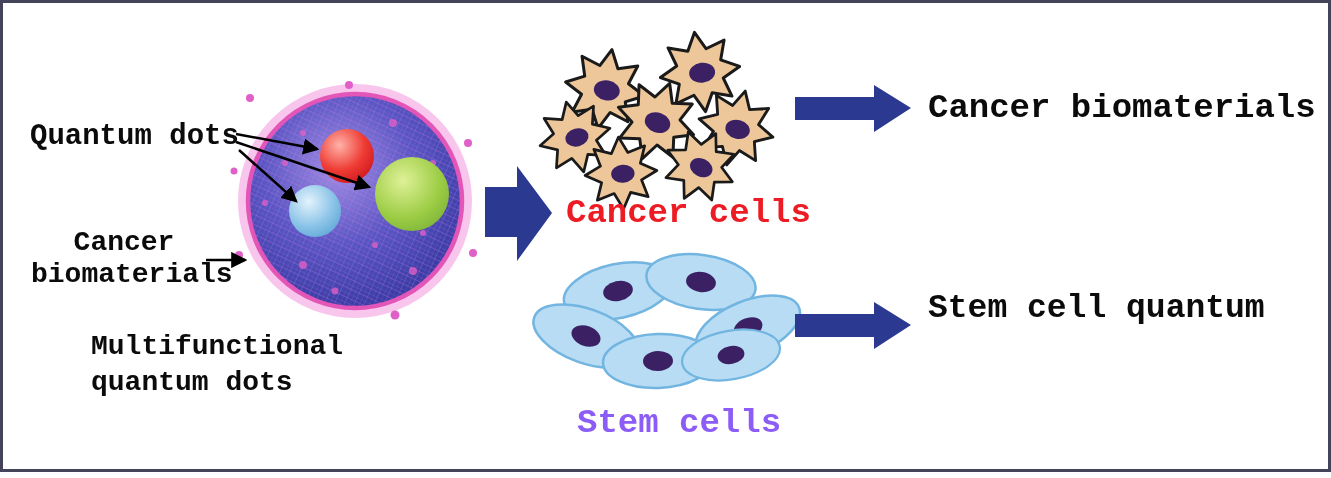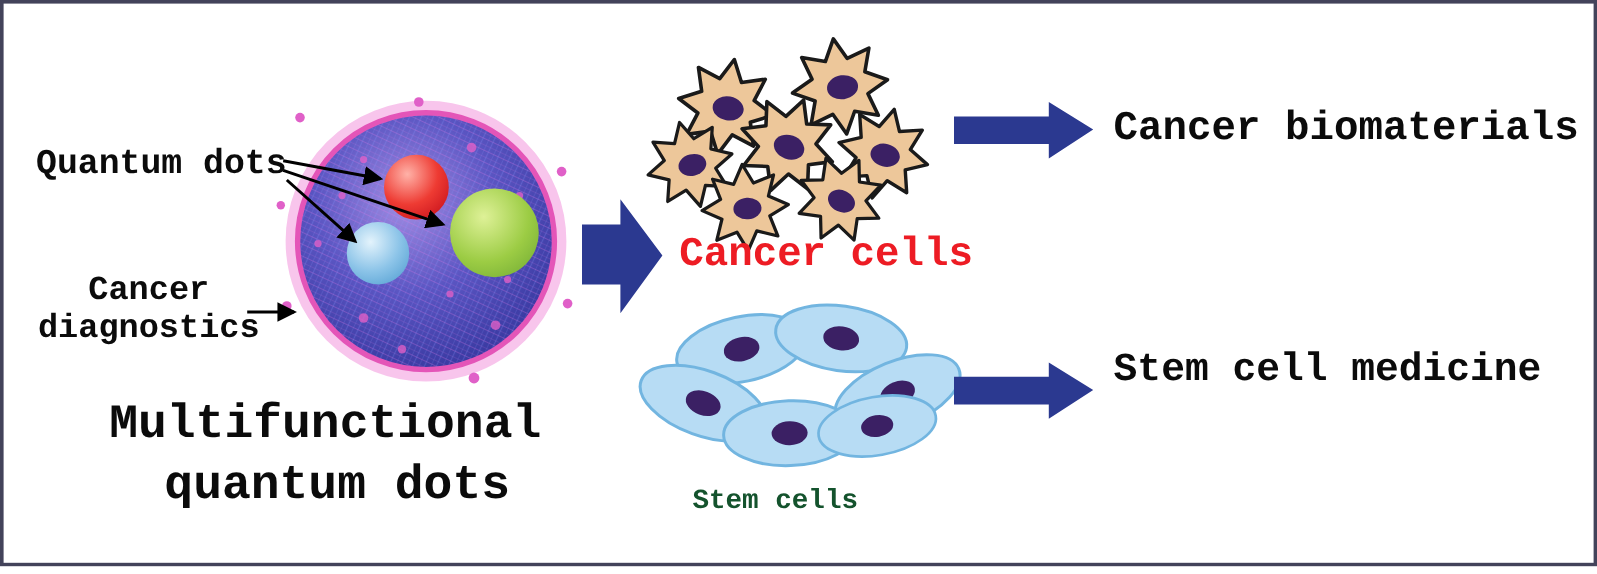--- a/index.html
+++ b/index.html
@@ -14,23 +14,23 @@
   }
   .art{position:absolute;left:0;top:0;width:1331px;height:478px;}
   .lbl{
     position:absolute;
     font-weight:bold;
     color:#0b0b0b;
     white-space:nowrap;
   }
   .lbl.quantum{left:27px;top:117px;font-size:29px;}
   .lbl.capsule{left:28px;top:224px;width:186px;text-align:center;font-size:28px;line-height:1.16;}
-  .lbl.multi{left:88px;top:326px;width:334px;text-align:right;font-size:40px;line-height:1.28;}
+  .lbl.multi{left:88px;top:326px;width:334px;text-align:left;font-size:28px;line-height:1.28;}
   .lbl.cancer{left:563px;top:191px;font-size:34px;color:#ed1c24;text-align:right;}
-  .lbl.stem{left:574px;top:401px;font-size:23px;color:#14532d;}
+  .lbl.stem{left:574px;top:401px;font-size:34px;color:#8b5cf6;}
   .lbl.diag{left:925px;top:86px;font-size:34px;}
   .lbl.therapy{left:925px;top:280px;font-size:33px;line-height:1.58;}
 </style>
 </head>
 <body>
 
 <div class="frame">
 
   <svg class="art" viewBox="0 0 1331 478" xmlns="http://www.w3.org/2000/svg">
     <defs>
@@ -134,31 +134,31 @@
     </g>
 
     <polygon points="792,94 871,94 871,82 908,105 871,129 871,117 792,117" fill="#2b3990"></polygon>
     <polygon points="792,311 871,311 871,299 908,322 871,346 871,334 792,334" fill="#2b3990"></polygon>
   </svg>
 
   <div class="lbl quantum">Quantum dots</div>
 
   <div class="lbl capsule">
     <div>Cancer</div>
-    <div>diagnostics</div>
+    <div>biomaterials</div>
   </div>
 
   <div class="lbl multi">
     <div>Multifunctional</div>
     <div>quantum dots</div>
   </div>
 
   <div class="lbl cancer">Cancer cells</div>
 
   <div class="lbl stem">Stem cells</div>
 
   <div class="lbl diag">Cancer biomaterials</div>
 
   <div class="lbl therapy">
-    <div>Stem cell medicine</div>
+    <div>Stem cell quantum</div>
   </div>
 
 </div>
 
 </body></html>

